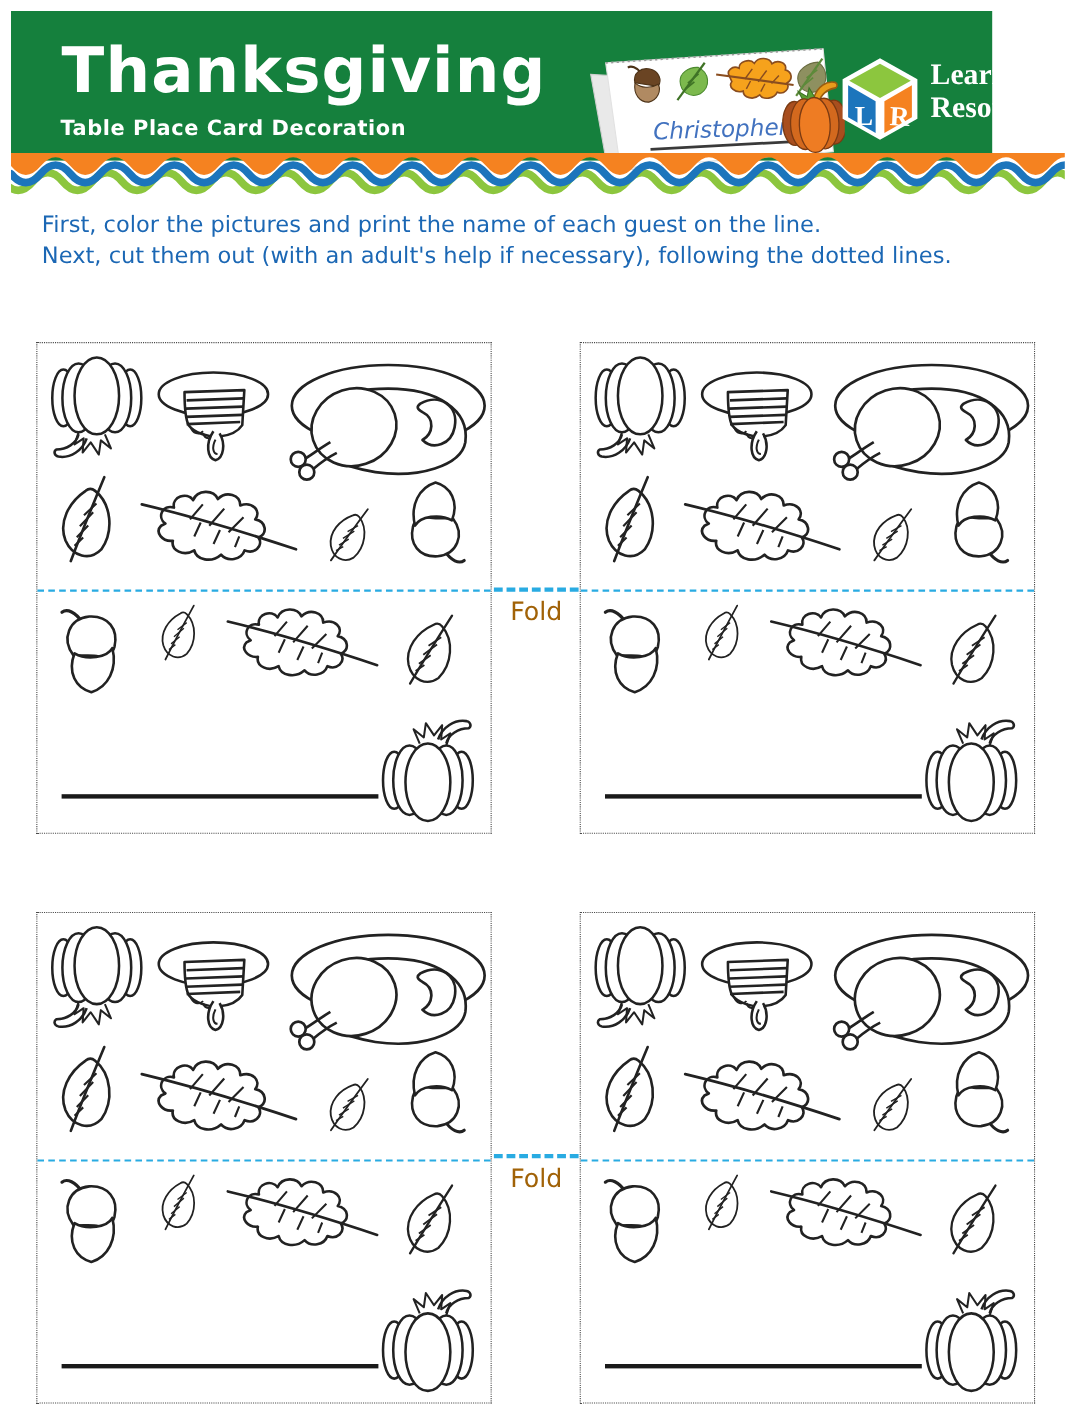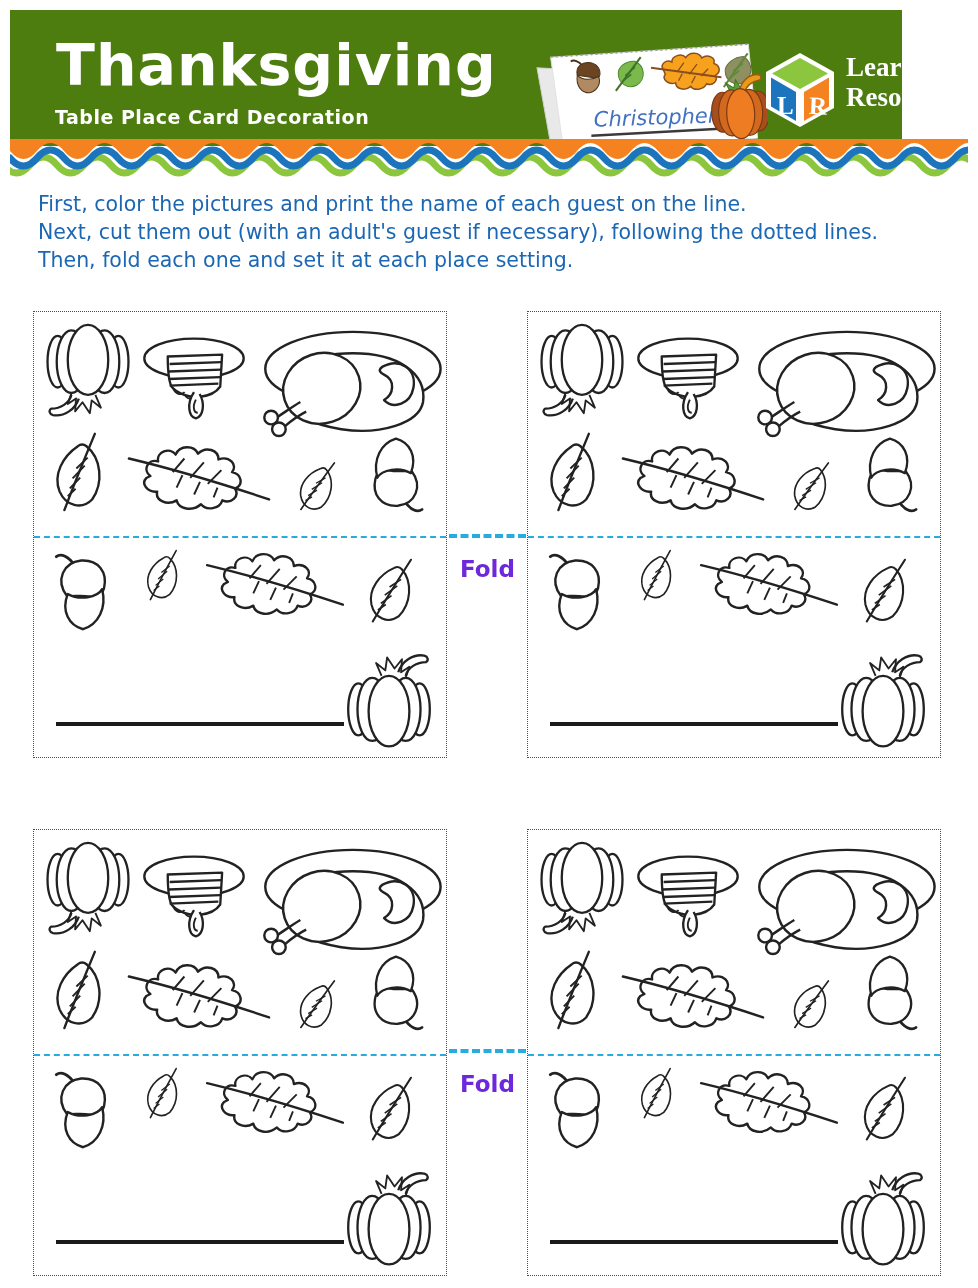--- a/index.html
+++ b/index.html
@@ -1,20 +1,20 @@
 <!DOCTYPE html>
 <html><head>
 <meta charset="utf-8">
 <style>
   html,body{margin:0;padding:0;background:#fff;}
   .page{position:relative;width:978px;height:1288px;background:#fff;overflow:hidden;
         font-family:"DejaVu Sans",sans-serif;}
 
   
-  .banner{position:absolute;left:10px;top:10px;width:892px;height:136px;background:#4d7c0f;}
+  .banner{position:absolute;left:10px;top:10px;width:892px;height:136px;background:#15803d;}
   .wave-svg{position:absolute;left:10px;top:139px;width:958px;height:48px;display:block;}
   .title{position:absolute;left:46px;top:22px;margin:0;color:#fff;font-size:57px;font-weight:800;
          letter-spacing:1px;}
   .subtitle{position:absolute;left:45px;top:96px;margin:0;color:#fff;font-size:19px;font-weight:800;
             letter-spacing:.5px;}
   .sample-card-svg{position:absolute;left:508px;top:20px;width:250px;height:130px;}
   .logo{position:absolute;left:752px;top:42px;width:210px;height:76px;}
   .logo-text{position:absolute;left:84px;top:0;color:#fff;font-family:"Liberation Serif",serif;
              font-weight:700;font-size:27px;line-height:30px;}
 
@@ -43,21 +43,21 @@
   .a-acorn2{left:18px;top:238px;width:64px;height:84px;}
   .a-leafsm2{left:102px;top:236px;width:52px;height:58px;}
   .a-oak2{left:168px;top:238px;width:146px;height:66px;}
   .a-leaf2{left:330px;top:243px;width:52px;height:76px;transform:rotate(4deg);}
   .a-pumpkin-btm{left:308px;top:338px;width:94px;height:102px;}
 
   
   .fold-gap{position:absolute;width:77px;text-align:center;}
   .fg-1{left:449px;top:534px;} .fg-2{left:449px;top:1049px;}
   .fold-dash{border-top:4px dashed #29ABE2;height:0;}
-  .fold-label{margin-top:18px;font-size:23px;font-weight:700;color:#6d28d9;}
+  .fold-label{margin-top:6px;font-size:23px;font-weight:400;color:#a16207;}
 </style>
 </head>
 <body>
 
 <svg width="0" height="0" style="position:absolute" aria-hidden="true">
   <defs>
     <symbol id="sym-pumpkin" viewBox="0 0 100 110">
       <path d="M60,24 C64,12 76,4 88,6 C92,7 93,11 90,13 C80,13 70,19 68,28" fill="#fff" stroke="#222" stroke-width="2.5" stroke-linejoin="round"></path>
       <path d="M42,28 L36,14 L46,22 L48,8 L56,20 L64,10 L63,24 L72,18 L68,30" fill="none" stroke="#222" stroke-width="2" stroke-linejoin="round"></path>
       <ellipse cx="17" cy="64" rx="11" ry="28" fill="#fff" stroke="#222" stroke-width="2.5"></ellipse>
@@ -169,22 +169,21 @@
   </div>
 
   <svg class="wave-svg" viewBox="0 0 958 48">
     <path d="M-7,26 q13.5,16 27,0 t27,0 t27,0 t27,0 t27,0 t27,0 t27,0 t27,0 t27,0 t27,0 t27,0 t27,0 t27,0 t27,0 t27,0 t27,0 t27,0 t27,0 t27,0 t27,0 t27,0 t27,0 t27,0 t27,0 t27,0 t27,0 t27,0 t27,0 t27,0 t27,0 t27,0 t27,0 t27,0 t27,0 t27,0 t27,0" fill="none" stroke="#8CC63E" stroke-width="7" stroke-linecap="round"></path>
     <path d="M0,19 q13.5,16 27,0 t27,0 t27,0 t27,0 t27,0 t27,0 t27,0 t27,0 t27,0 t27,0 t27,0 t27,0 t27,0 t27,0 t27,0 t27,0 t27,0 t27,0 t27,0 t27,0 t27,0 t27,0 t27,0 t27,0 t27,0 t27,0 t27,0 t27,0 t27,0 t27,0 t27,0 t27,0 t27,0 t27,0 t27,0 t27,0" fill="none" stroke="#1C75BC" stroke-width="7" stroke-linecap="round"></path>
     <path d="M0,12 q13.5,16 27,0 t27,0 t27,0 t27,0 t27,0 t27,0 t27,0 t27,0 t27,0 t27,0 t27,0 t27,0 t27,0 t27,0 t27,0 t27,0 t27,0 t27,0 t27,0 t27,0 t27,0 t27,0 t27,0 t27,0 t27,0 t27,0 t27,0 t27,0 t27,0 t27,0 t27,0 t27,0 t27,0 t27,0 t27,0 t27,0 L972,0 L0,0 Z" fill="#F58220"></path>
   </svg>
 
   <div class="instructions">
     <p>First, color the pictures and print the name of each guest on the line.</p>
-    <p>Next, cut them out (with an adult's guest if necessary), following the dotted lines.</p>
-    <p>Then, fold each one and set it at each place setting.</p>
+    <p>Next, cut them out (with an adult's help if necessary), following the dotted lines.</p>
   </div>
 
   <div class="place-card pc-1">
     <svg class="art a-pumpkin-top rot180">
         <use href="#sym-pumpkin"></use>
       </svg>
     <svg class="art a-pie">
         <use href="#sym-pie"></use>
       </svg>
     <svg class="art a-turkey">

